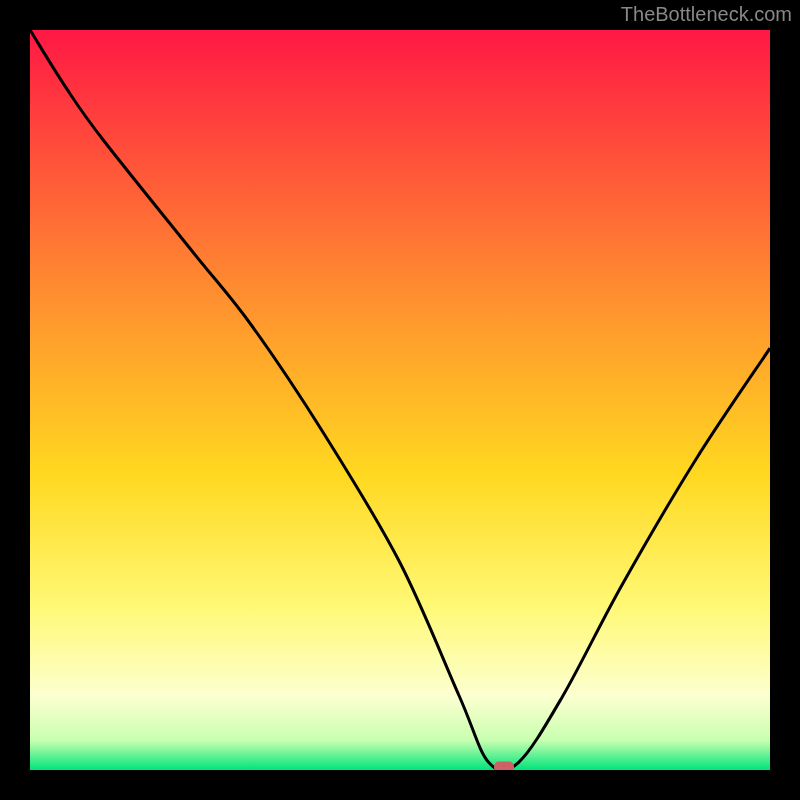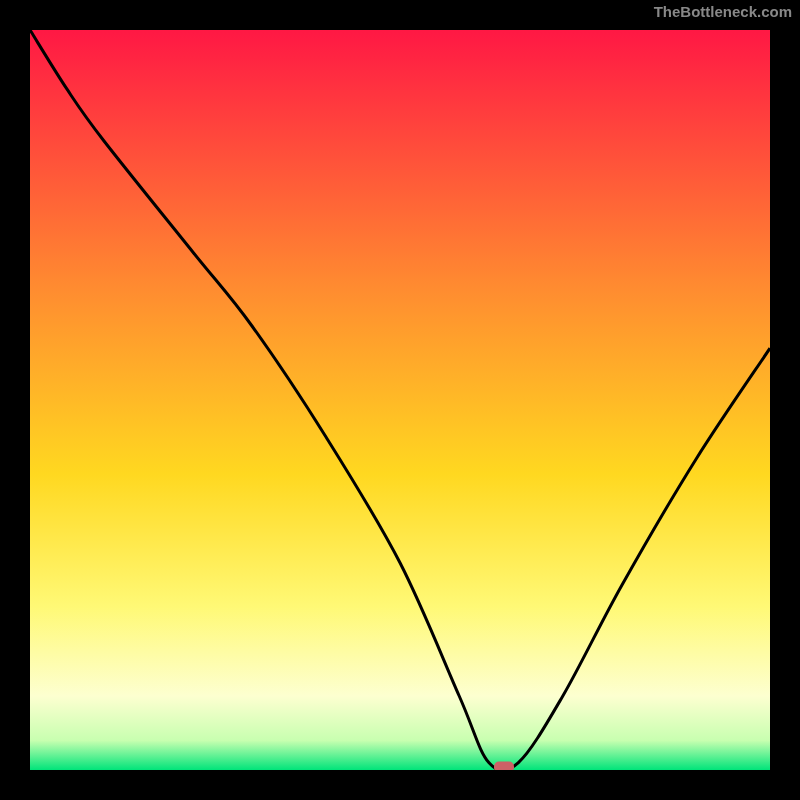--- a/index.html
+++ b/index.html
@@ -15,22 +15,22 @@
     position: relative;
     width: 800px;
     height: 800px;
     background: #000;
   }
   .watermark {
     position: absolute;
     top: 3px;
     right: 8px;
     color: #888;
-    font-size: 15px;
-    font-weight: bold;
+    font-size: 20px;
+    font-weight: normal;
     z-index: 10;
   }
   .plot-area {
     position: absolute;
     left: 30px;
     top: 30px;
     width: 740px;
     height: 740px;
     overflow: hidden;
   }

